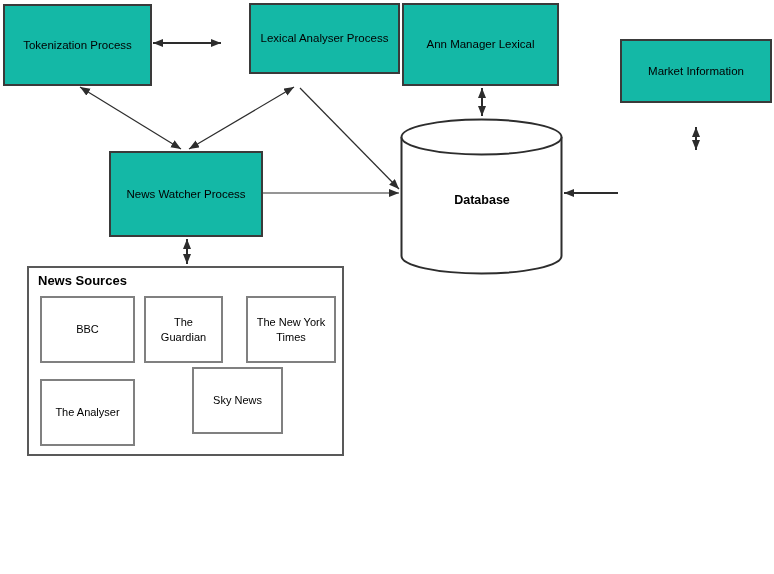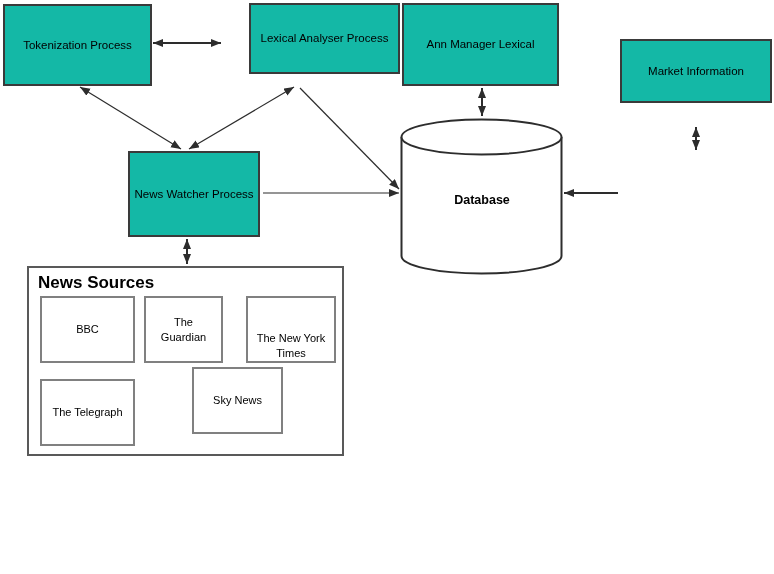--- a/index.html
+++ b/index.html
@@ -10,21 +10,21 @@
   .canvas svg{position:absolute;left:0;top:0;}
   .node{
     position:absolute;display:flex;align-items:center;justify-content:center;
     background:#14b8a6;border:2px solid #3a3a3a;box-sizing:border-box;
     font-weight:normal;font-size:11.5px;text-align:center;line-height:1.3;
   }
   .container-box{
     position:absolute;background:#ffffff;border:2px solid #595959;box-sizing:border-box;
   }
   .container-label{
-    position:absolute;left:9px;top:5px;font-weight:bold;font-size:17px;
+    position:absolute;left:9px;top:5px;font-weight:bold;font-size:13px;
   }
   .source-box{
     position:absolute;display:flex;align-items:center;justify-content:center;
     background:#ffffff;border:2px solid #808080;box-sizing:border-box;
     font-size:11px;font-weight:normal;text-align:center;line-height:1.35;
     padding:0 8px;
   }
   .db-label{
     position:absolute;left:402px;top:193px;width:160px;height:24px;
     display:flex;justify-content:center;
@@ -69,41 +69,41 @@
 
   <div class="node" style="left:402px;top:3px;width:157px;height:83px;">
     <span>Ann Manager Lexical</span>
   </div>
 
   <div class="node" style="left:620px;top:39px;width:152px;height:64px;">
     <span>Market Information</span>
   </div>
 
 
-  <div class="node" style="left:128px;top:151px;width:132px;height:86px;">
+  <div class="node" style="left:109px;top:151px;width:154px;height:86px;">
     <span>News Watcher Process</span>
   </div>
 
   <div class="db-label">
     <span>Database</span>
   </div>
 
   <div class="container-box" style="left:27px;top:266px;width:317px;height:190px;">
     <div class="container-label">News Sources</div>
 
     <div class="source-box" style="left:11px;top:28px;width:95px;height:67px;">
       <span>BBC</span>
     </div>
     <div class="source-box" style="left:115px;top:28px;width:79px;height:67px;">
       <span>The Guardian</span>
     </div>
-    <div class="source-box" style="left:217px;top:28px;width:90px;height:67px;align-items:flex-end;">
+    <div class="source-box" style="left:217px;top:28px;width:90px;height:67px;">
       <span>The New York Times</span>
     </div>
     <div class="source-box" style="left:11px;top:111px;width:95px;height:67px;">
-      <span>The Telegraph</span>
+      <span>The Analyser</span>
     </div>
     <div class="source-box" style="left:115px;top:99px;width:91px;height:67px;margin-left:48px;">
       <span>Sky News</span>
     </div>
   </div>
 
 </div>
 
 </body></html>

